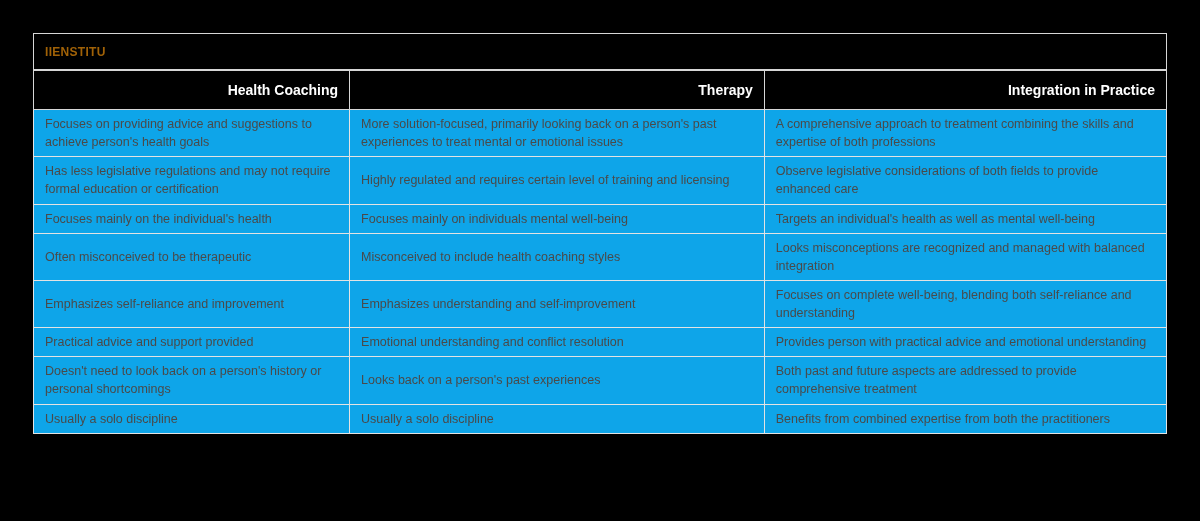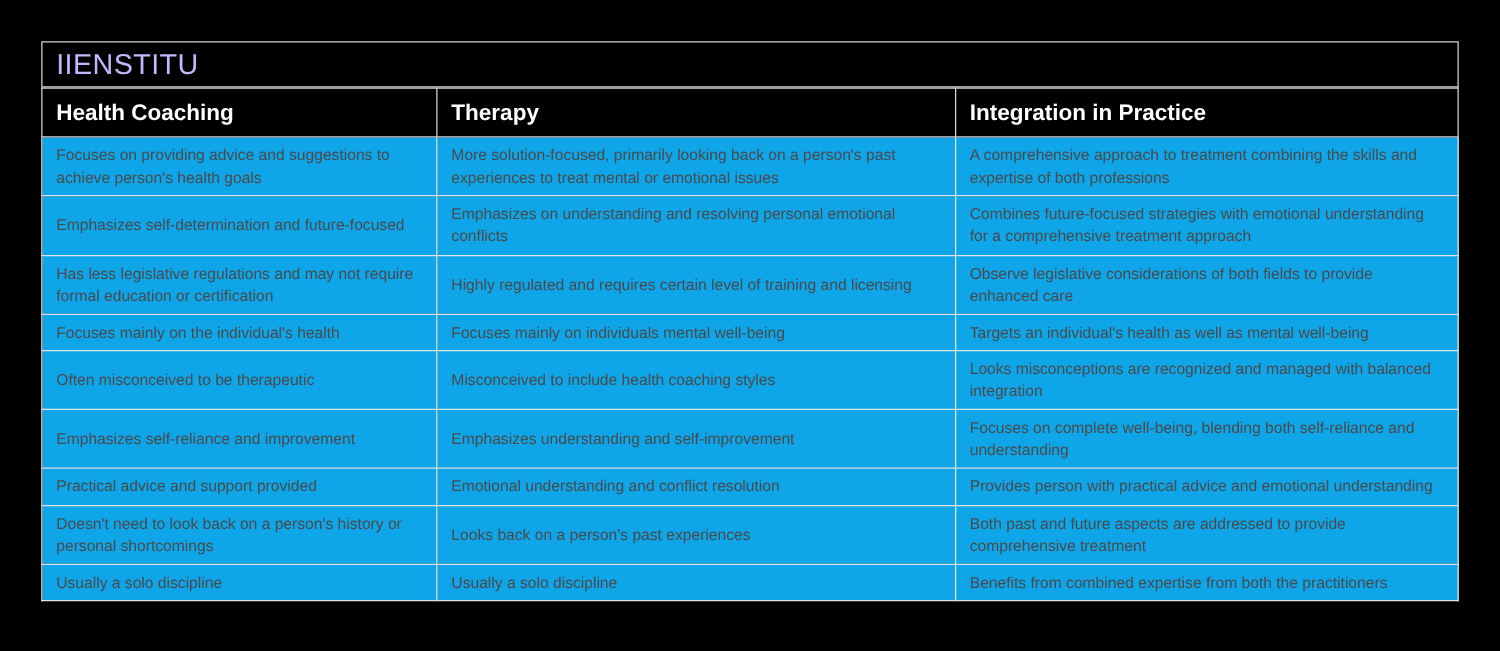--- a/index.html
+++ b/index.html
@@ -24,36 +24,36 @@
   }
   .title-bar {
     background: #000000;
     border: 1px solid #d6d6d6;
     height: 37px;
     display: flex;
     align-items: center;
     padding: 0 11px;
   }
   .title-bar .brand {
-    color: #c4b5fd;
-    font-size: 23px;
-    font-weight: normal;
+    color: #a16207;
+    font-size: 12px;
+    font-weight: bold;
     letter-spacing: 0.3px;
   }
   table.comparison {
     width: 100%;
     border-collapse: collapse;
     table-layout: fixed;
   }
   table.comparison thead th {
     background: #000000;
     color: #ffffff;
-    font-size: 18px;
+    font-size: 14px;
     font-weight: bold;
-    text-align: left;
+    text-align: right;
     padding: 6px 11px;
     border: 1px solid #d6d6d6;
     height: 39px;
   }
   table.comparison tbody td {
     background: #0ea5e9;
     color: #4a4a4a;
     font-size: 12.5px;
     line-height: 1.45;
     padding: 5px 11px;
@@ -88,25 +88,20 @@
           <th>Integration in Practice</th>
         </tr>
       </thead>
       <tbody>
           <tr>
             <td>Focuses on providing advice and suggestions to achieve person's health goals</td>
             <td>More solution-focused, primarily looking back on a person's past experiences to treat mental or emotional issues</td>
             <td>A comprehensive approach to treatment combining the skills and expertise of both professions</td>
           </tr>
           <tr>
-            <td>Emphasizes self-determination and future-focused</td>
-            <td>Emphasizes on understanding and resolving personal emotional conflicts</td>
-            <td>Combines future-focused strategies with emotional understanding for a comprehensive treatment approach</td>
-          </tr>
-          <tr>
             <td>Has less legislative regulations and may not require formal education or certification</td>
             <td>Highly regulated and requires certain level of training and licensing</td>
             <td>Observe legislative considerations of both fields to provide enhanced care</td>
           </tr>
           <tr>
             <td>Focuses mainly on the individual's health</td>
             <td>Focuses mainly on individuals mental well-being</td>
             <td>Targets an individual's health as well as mental well-being</td>
           </tr>
           <tr>

